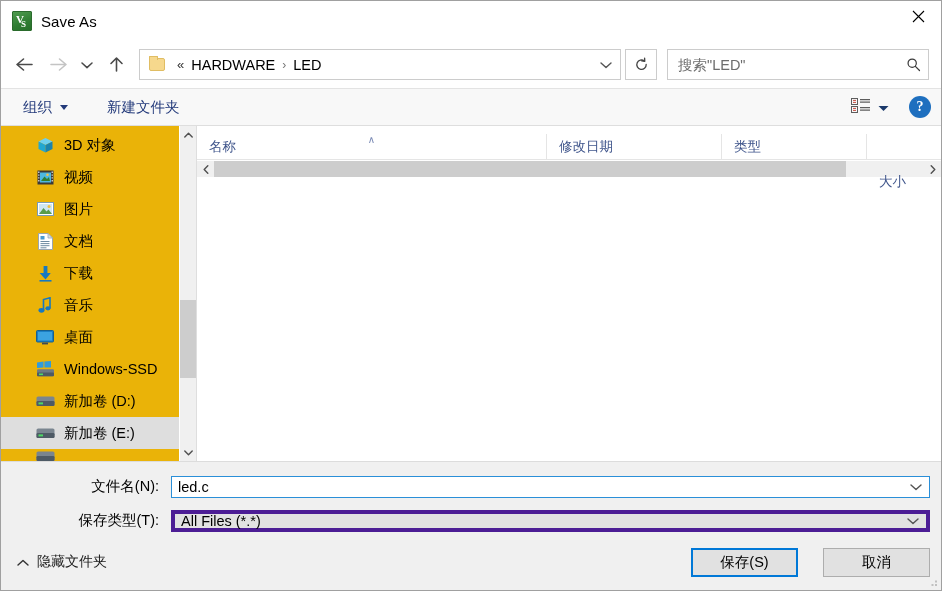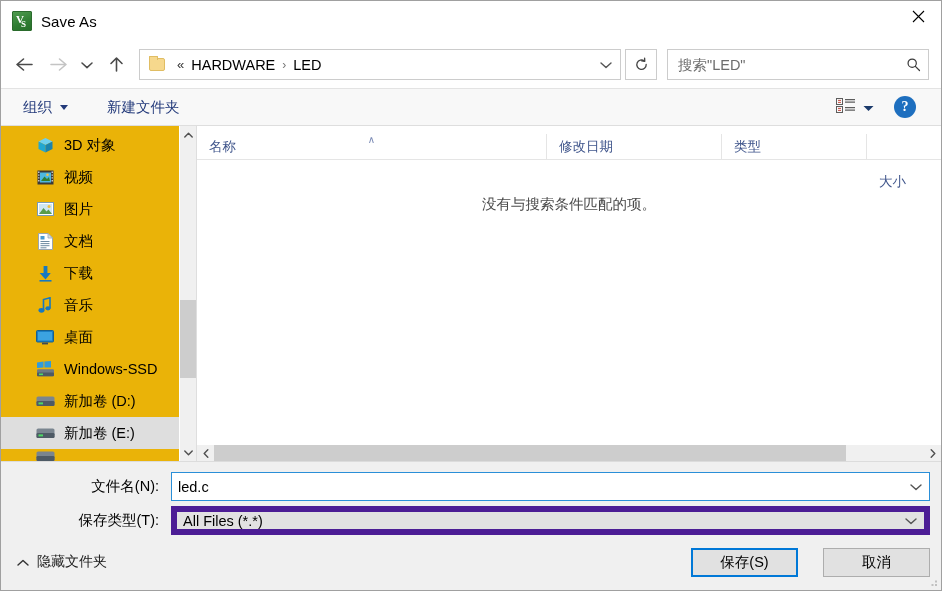--- a/index.html
+++ b/index.html
@@ -129,21 +129,21 @@
     flex: 0 0 auto; cursor: default;
   }
 
   
   .commandbar {
     height: 38px; min-height: 38px;
     background: #f8f8f8;
     border-top: 1px solid #e3e3e3;
     border-bottom: 1px solid #dedede;
     display: flex; align-items: center;
-    padding: 0 25px 0 14px;
+    padding: 0 10px 0 14px;
   }
   .cmd-item {
     font-size: 14.5px; color: #22397a;
     padding: 5px 8px; cursor: default;
     display: flex; align-items: center; gap: 6px;
   }
   .cmd-caret {
     width: 0; height: 0;
     border-left: 4px solid transparent; border-right: 4px solid transparent;
     border-top: 5px solid #22397a; margin-left: 2px;
@@ -266,29 +266,29 @@
     padding: 0 11px 0 0;
     height: 27px; margin-top: 11px;
   }
   .field-row.second { margin-top: 7px; }
   .field-label {
     width: 170px; flex: 0 0 170px;
     text-align: right; padding-right: 12px;
     font-size: 14.5px; color: #000000;
   }
   .combo {
-    flex: 1 1 auto; height: 29px;
+    flex: 1 1 auto; height: 22px;
     display: flex; align-items: center;
     min-width: 0;
   }
   .combo.filename {
     background: #ffffff; border: 1px solid #2a8fd8;
   }
   .combo.filetype {
-    background: #e2e2e2; border: 6px solid #4c1d95;
+    background: #e2e2e2; border: 4px solid #4c1d95;
   }
   .combo .value {
     flex: 1 1 auto; font-size: 14.5px; color: #000000;
     padding-left: 6px; overflow: hidden; white-space: nowrap;
     outline: none; min-width: 0;
   }
   .combo .caret {
     width: 26px; flex: 0 0 26px;
     display: flex; align-items: center; justify-content: center;
     cursor: default;
@@ -582,21 +582,20 @@
           <span>修改日期</span>
         </div>
         <div class="col c-type">
           <span>类型</span>
         </div>
         <div class="col c-size">
           <span>大小</span>
         </div>
       </div>
 
-      <div class="emptymsg">没有与搜索条件匹配的项。</div>
 
       <div class="hscroll">
         <div class="hs-arrow">
           <svg width="6" height="9" viewBox="0 0 6 9" aria-hidden="true">
             <path d="M4.8 0.8 L1.2 4.5 L4.8 8.2" stroke="#505050" stroke-width="1.4" fill="none" stroke-linecap="round" stroke-linejoin="round"></path>
           </svg>
         </div>
         <div class="hs-track">
           <div class="hs-thumb"></div>
         </div>

